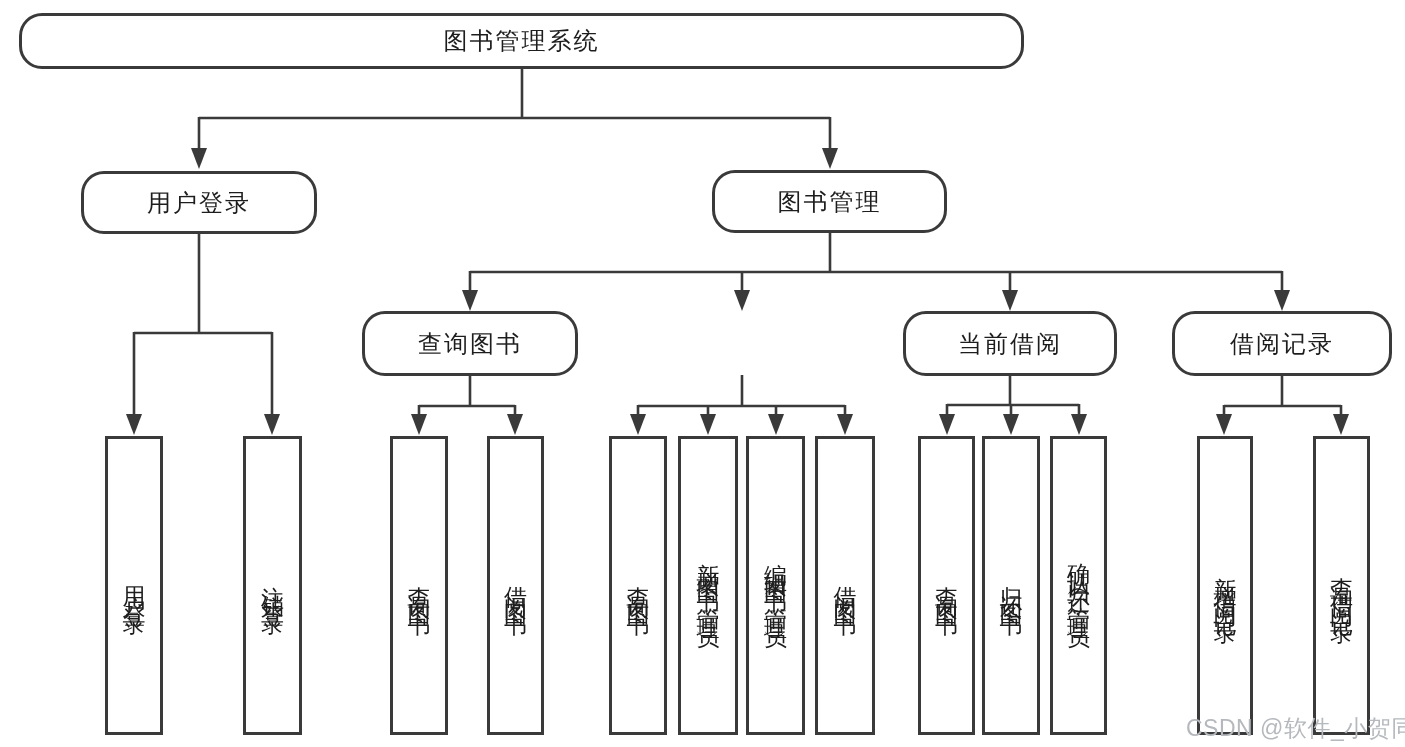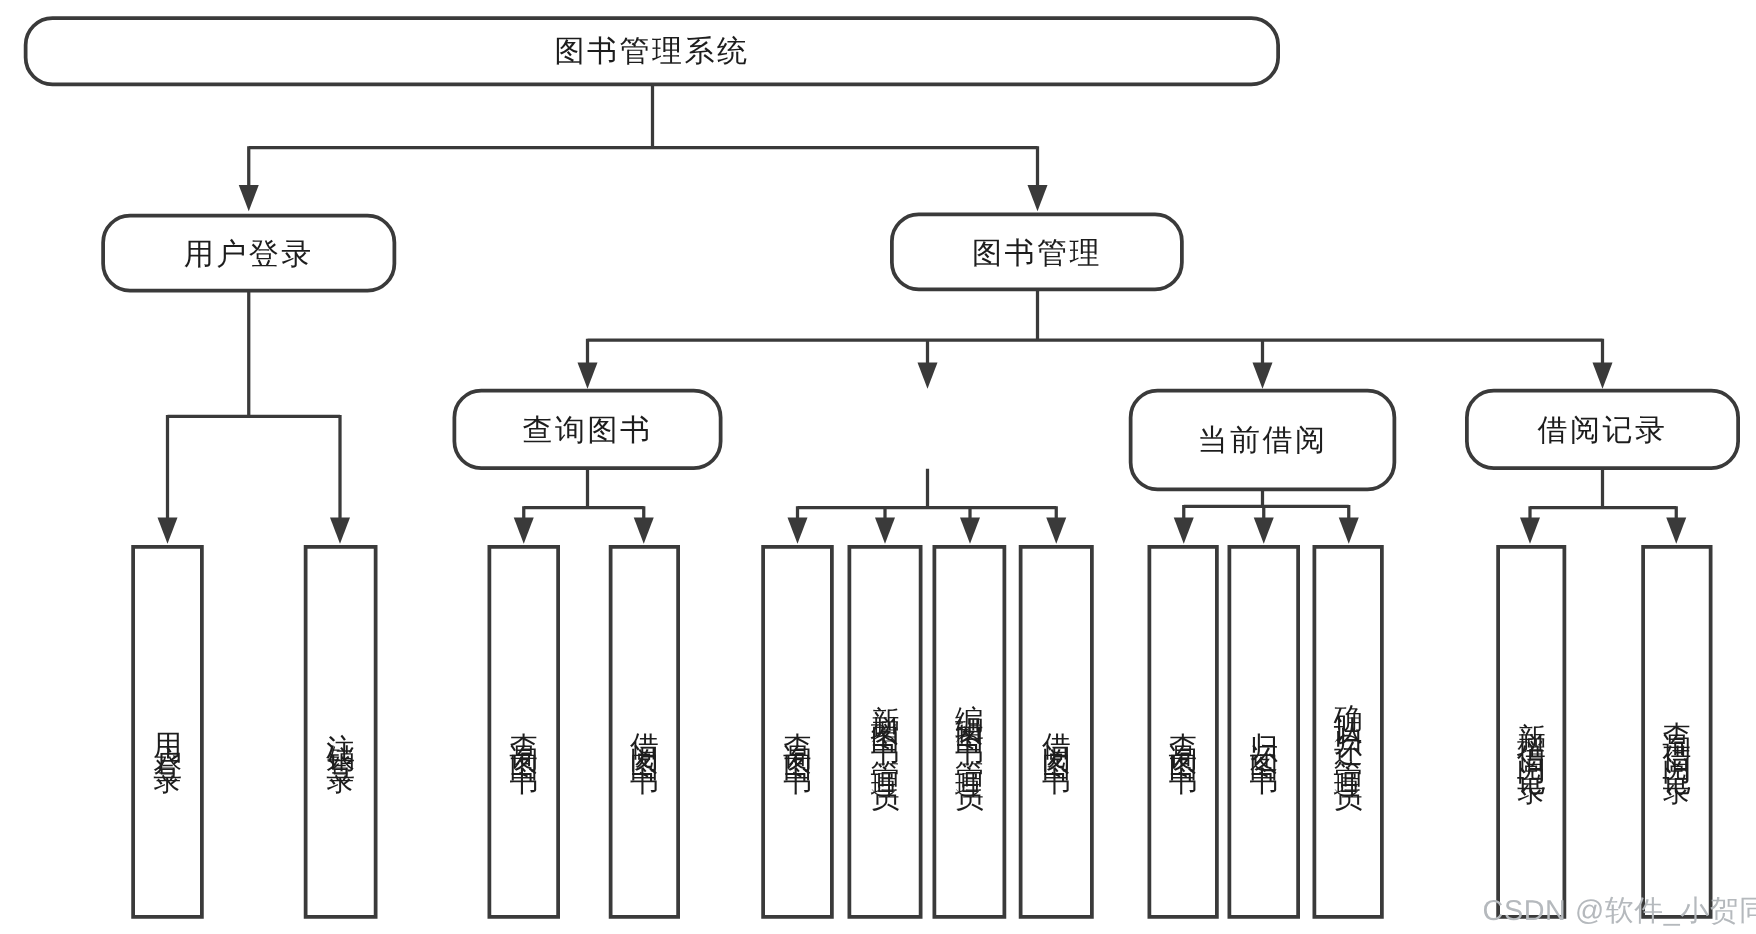--- a/index.html
+++ b/index.html
@@ -75,21 +75,21 @@
       <polygon points="1333,414 1349,414 1341,435"></polygon>
     </g>
   </svg>
 
   <div class="hbox" style="left:19px;top:13px;width:1005px;height:56px;">图书管理系统</div>
 
   <div class="hbox" style="left:81px;top:171px;width:236px;height:63px;">用户登录</div>
   <div class="hbox" style="left:712px;top:170px;width:235px;height:63px;">图书管理</div>
 
   <div class="hbox" style="left:362px;top:311px;width:216px;height:65px;">查询图书</div>
-  <div class="hbox" style="left:903px;top:311px;width:214px;height:82px;">当前借阅</div>
+  <div class="hbox" style="left:903px;top:311px;width:214px;height:65px;">当前借阅</div>
   <div class="hbox" style="left:1172px;top:311px;width:220px;height:65px;">借阅记录</div>
 
   <div class="vbox" style="left:105px;width:58px;">用户登录</div>
   <div class="vbox" style="left:243px;width:59px;">注销登录</div>
 
   <div class="vbox" style="left:390px;width:58px;">查询图书</div>
   <div class="vbox" style="left:487px;width:57px;">借阅图书</div>
 
   <div class="vbox" style="left:609px;width:58px;">查询图书</div>
   <div class="vbox" style="left:678px;width:60px;">新增图书（管理员）</div>

